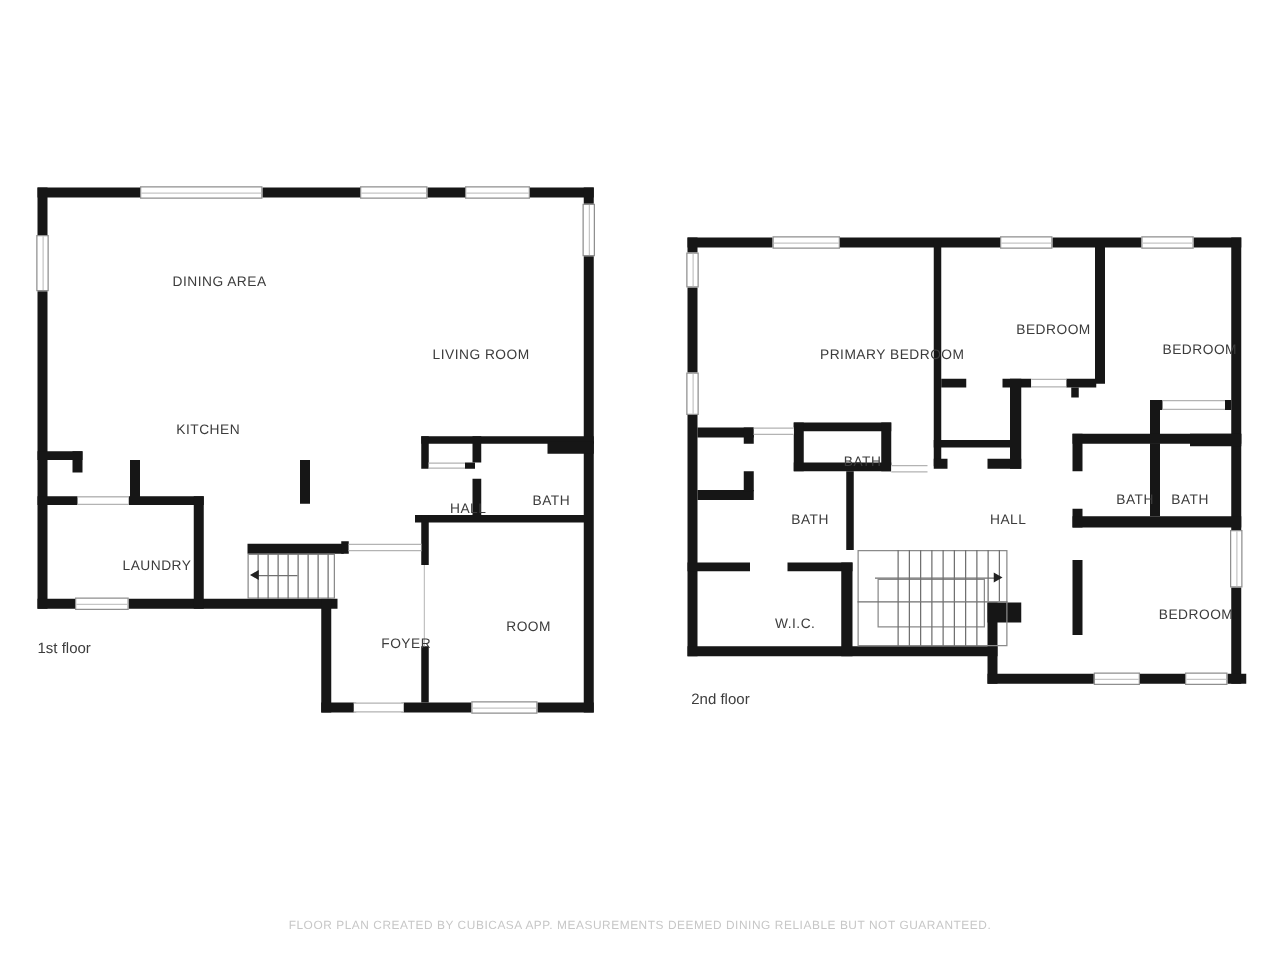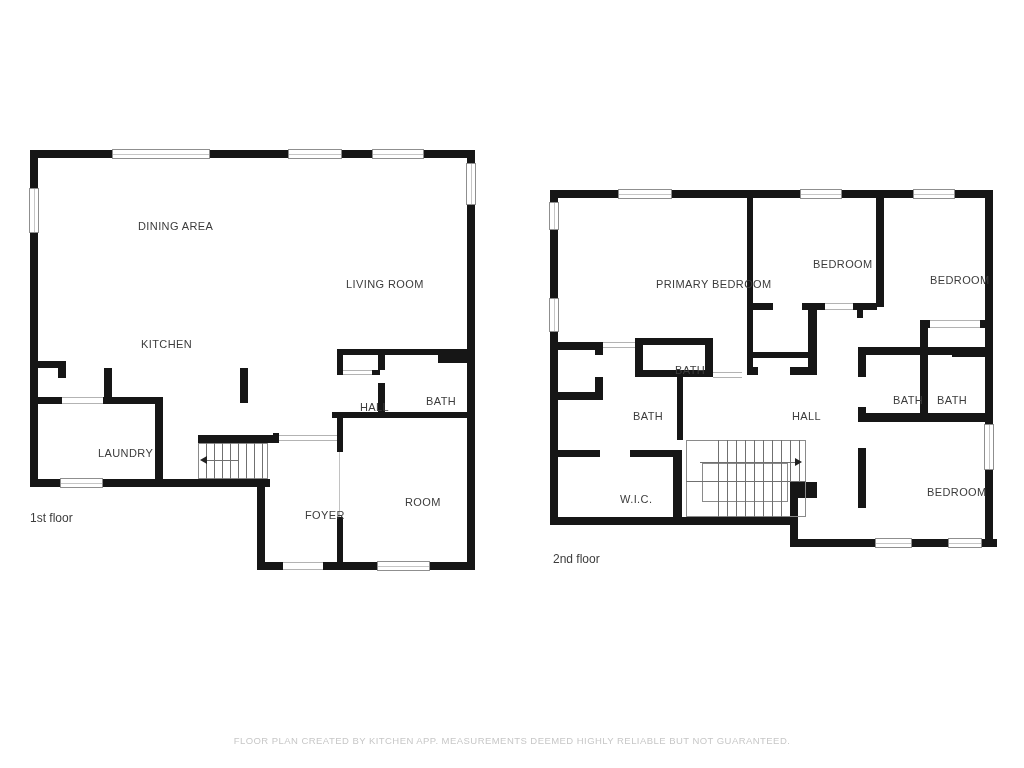--- a/index.html
+++ b/index.html
@@ -18,21 +18,21 @@
   .floor-label{position:absolute;font-size:12px;color:var(--label,#3a3a3a);white-space:nowrap;}
   .footer{position:absolute;left:0;right:0;top:735px;text-align:center;font-size:9.5px;letter-spacing:0.45px;color:var(--footer,#c7c7c7);}
   .arrowhead{position:absolute;width:0;height:0;border-top:4px solid transparent;border-bottom:4px solid transparent;}
   .arrowhead.left{border-right:7px solid #222;}
   .arrowhead.right{border-left:7px solid #222;}
 </style>
 </head>
 <body>
 
 <div id="canvas" style="--wall: #161616; --label: #3c3c3c; --footer: #c7c7c7;">
-  <div class="footer">FLOOR PLAN CREATED BY KITCHEN APP. MEASUREMENTS DEEMED HIGHLY RELIABLE BUT NOT GUARANTEED.</div>
+  <div class="footer">FLOOR PLAN CREATED BY CUBICASA APP. MEASUREMENTS DEEMED DINING RELIABLE BUT NOT GUARANTEED.</div>
 <div class="wall" style="left: 30px; top: 150px; width: 445px; height: 8px;"></div>
     <div class="wall" style="left: 30px; top: 150px; width: 8px; height: 337px;"></div>
     <div class="wall" style="left: 467px; top: 150px; width: 8px; height: 420px;"></div>
     <div class="wall" style="left: 30px; top: 479px; width: 240px; height: 8px;"></div>
     <div class="wall" style="left: 257px; top: 479px; width: 8px; height: 91px;"></div>
     <div class="wall" style="left: 257px; top: 562px; width: 28px; height: 8px;"></div>
     <div class="wall" style="left: 321px; top: 562px; width: 154px; height: 8px;"></div>
     <div class="wall" style="left: 30px; top: 397px; width: 133px; height: 7px;"></div>
     <div class="wall" style="left: 155px; top: 397px; width: 8px; height: 90px;"></div>
     <div class="wall" style="left: 30px; top: 361px; width: 36px; height: 7px;"></div>

